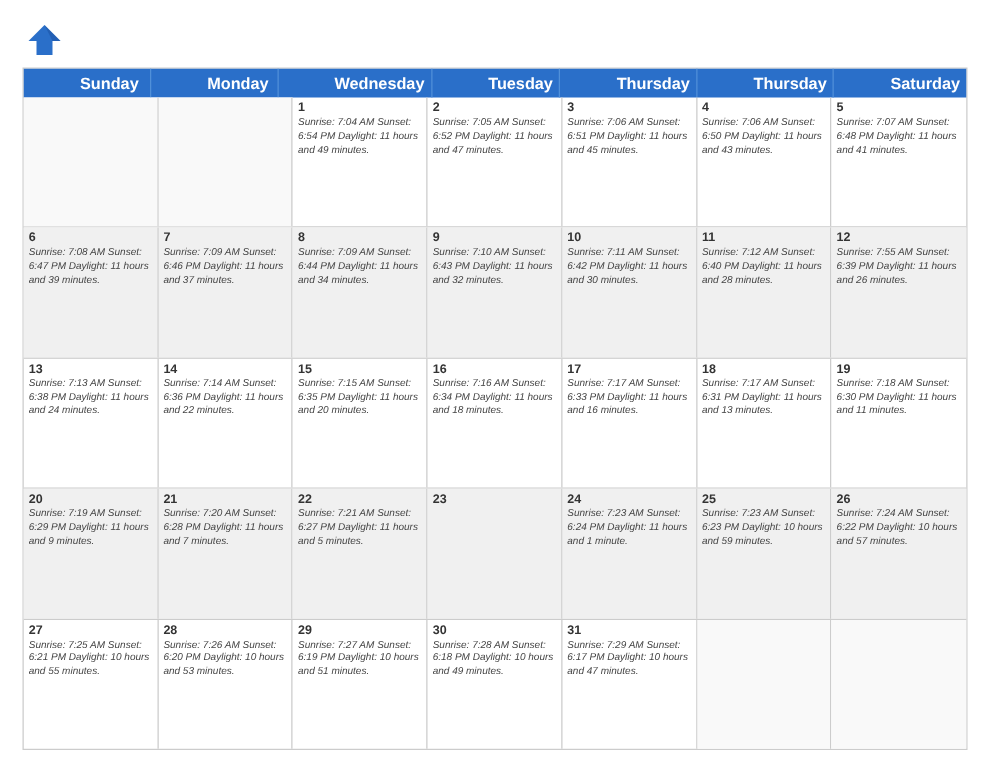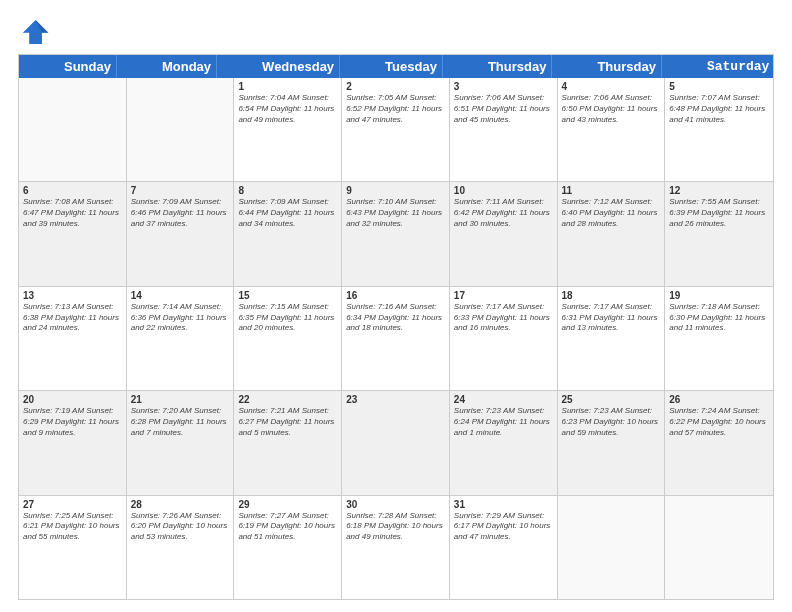--- a/index.html
+++ b/index.html
@@ -65,21 +65,21 @@
     }
     .cal-header-cell {
       color: #fff;
       font-size: 13px;
       font-weight: bold;
       padding: 4px 5px;
       border-right: 1px solid #5090d9;
       text-align: left;
       margin-left: 40px;
     }
-    .cal-header-cell:last-child { border-right: none; font-family: Liberation Mono, monospace; }
+    .cal-header-cell:last-child { border-right: none; }
     .cal-body {
       flex: 1;
       display: flex;
       flex-direction: column;
     }
     .cal-row {
       display: grid;
       grid-template-columns: repeat(7, 1fr);
       flex: 1;
       border-bottom: 1px solid #ccc;

